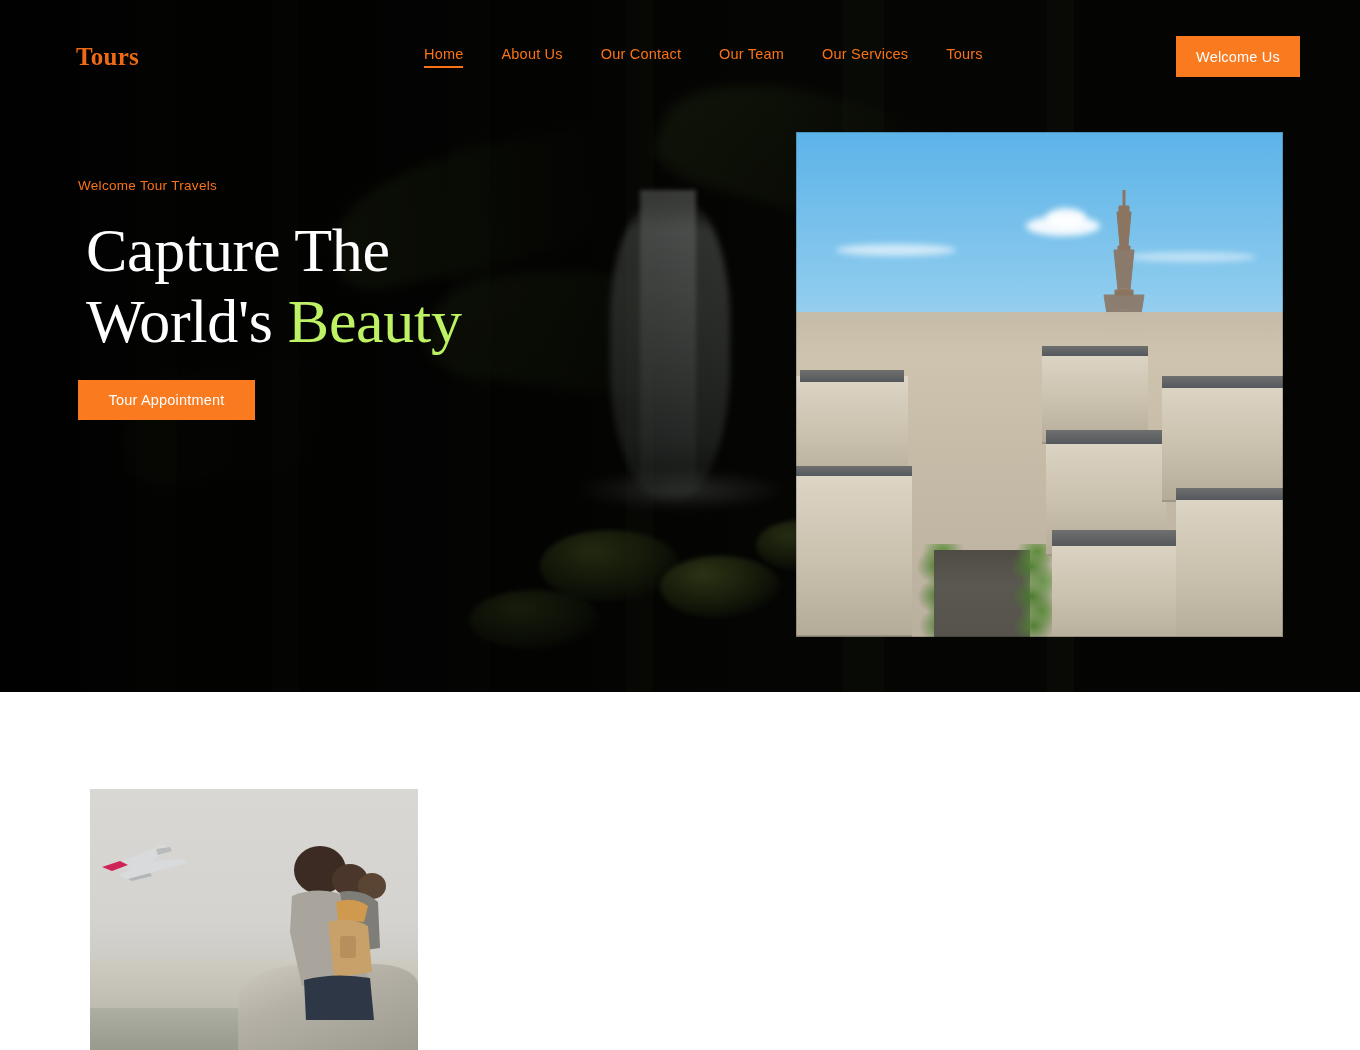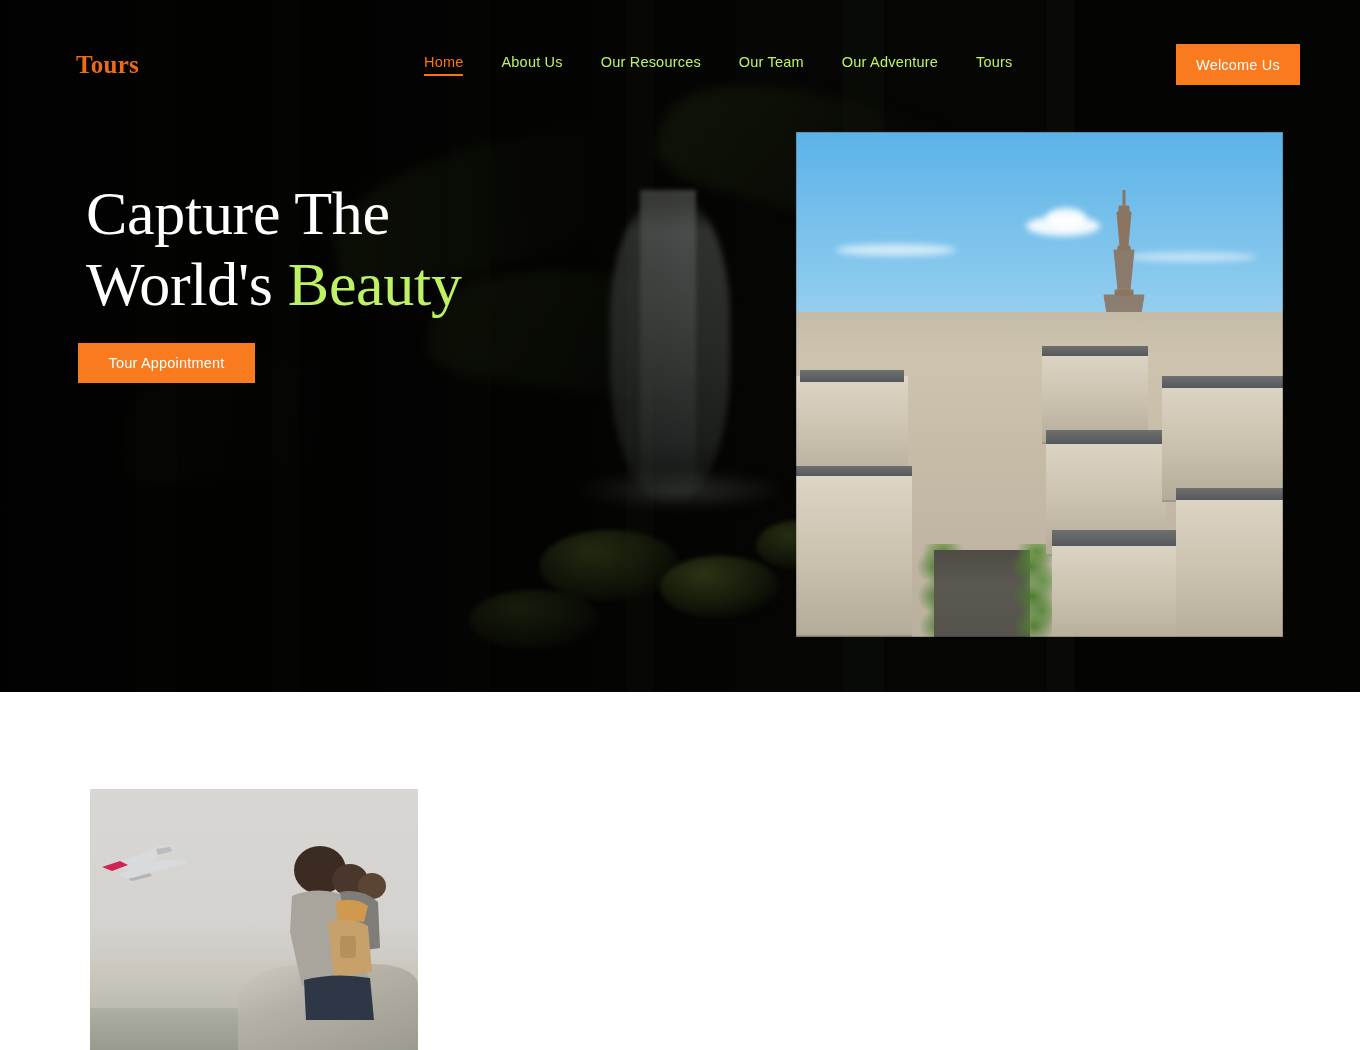--- a/index.html
+++ b/index.html
@@ -76,35 +76,35 @@
   .f2 { left:430px; top:270px; transform:rotate(8deg); opacity:.75; }
   .f3 { left:120px; top:360px; transform:rotate(-4deg); opacity:.5; width:220px; }
   .f4 { left:660px; top:90px; transform:rotate(16deg); opacity:.6; }
   .hero-dark {
     position:absolute; inset:0;
     background:linear-gradient(90deg, rgba(0,0,0,.88) 0%, rgba(0,0,0,.72) 34%, rgba(0,0,0,.45) 58%, rgba(0,0,0,.55) 100%);
   }
 
   
   .nav {
-    position:absolute; top:8px; left:0; right:0; height:112px;
+    position:absolute; top:0; left:0; right:0; height:112px;
     display:flex; align-items:center; z-index:10;
   }
   .logo {
     position:absolute; left:76px; top:43px;
     font-family:"Liberation Serif", serif;
     font-weight:700; font-size:25px; color:#ee6b14;
     letter-spacing:.3px;
   }
   .nav-links {
     position:absolute; left:424px; top:46px;
     display:flex; align-items:flex-start; gap:0;
   }
   .nav-link {
-    color:#bef264; font-size:14.5px; letter-spacing:.2px;
+    color:#f97316; font-size:14.5px; letter-spacing:.2px;
     text-decoration:none; white-space:nowrap; padding:0 0 6px 0;
     margin-right:38px; position:relative;
   }
   .nav-link:last-child { margin-right:0; }
   .nav-link.active { color:#f97316; }
   .nav-link.active:after {
     content:""; position:absolute; left:0; bottom:0; width:100%; height:2px;
     background:#f97316;
   }
   .contact-btn {
@@ -242,30 +242,31 @@
     <div class="moss m4"></div>
     <div class="hero-dark"></div>
   </div>
 
   <nav class="nav">
     <div class="logo">Tours</div>
 
     <div class="nav-links">
       <a href="#" class="nav-link active">Home</a>
       <a href="#" class="nav-link">About Us</a>
-      <a href="#" class="nav-link">Our Resources</a>
+      <a href="#" class="nav-link">Our Contact</a>
       <a href="#" class="nav-link">Our Team</a>
-      <a href="#" class="nav-link">Our Adventure</a>
+      <a href="#" class="nav-link">Our Services</a>
       <a href="#" class="nav-link">Tours</a>
     </div>
 
     <button class="contact-btn">Welcome Us</button>
   </nav>
 
   <div class="hero-content">
+    <div class="eyebrow">Welcome Tour Travels</div>
     <h1 class="hero-title">
       <span>Capture The</span><br>
       <span>World's </span><span class="accent">Beauty</span>
     </h1>
     <button class="book-btn">Tour Appointment</button>
   </div>
 
   <div class="hero-photo">
     <div class="paris-sky"></div>
     <div class="cloud c1"></div>

